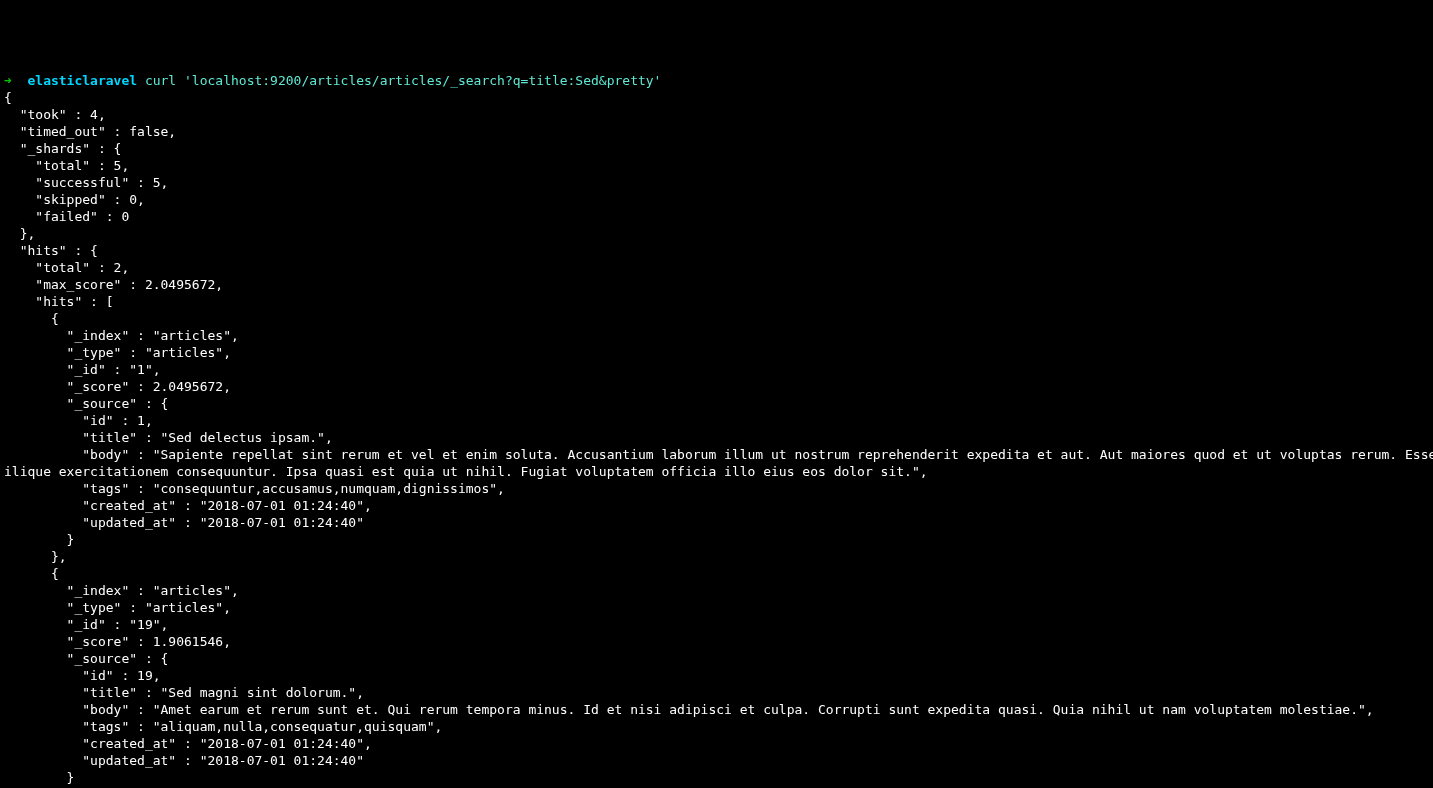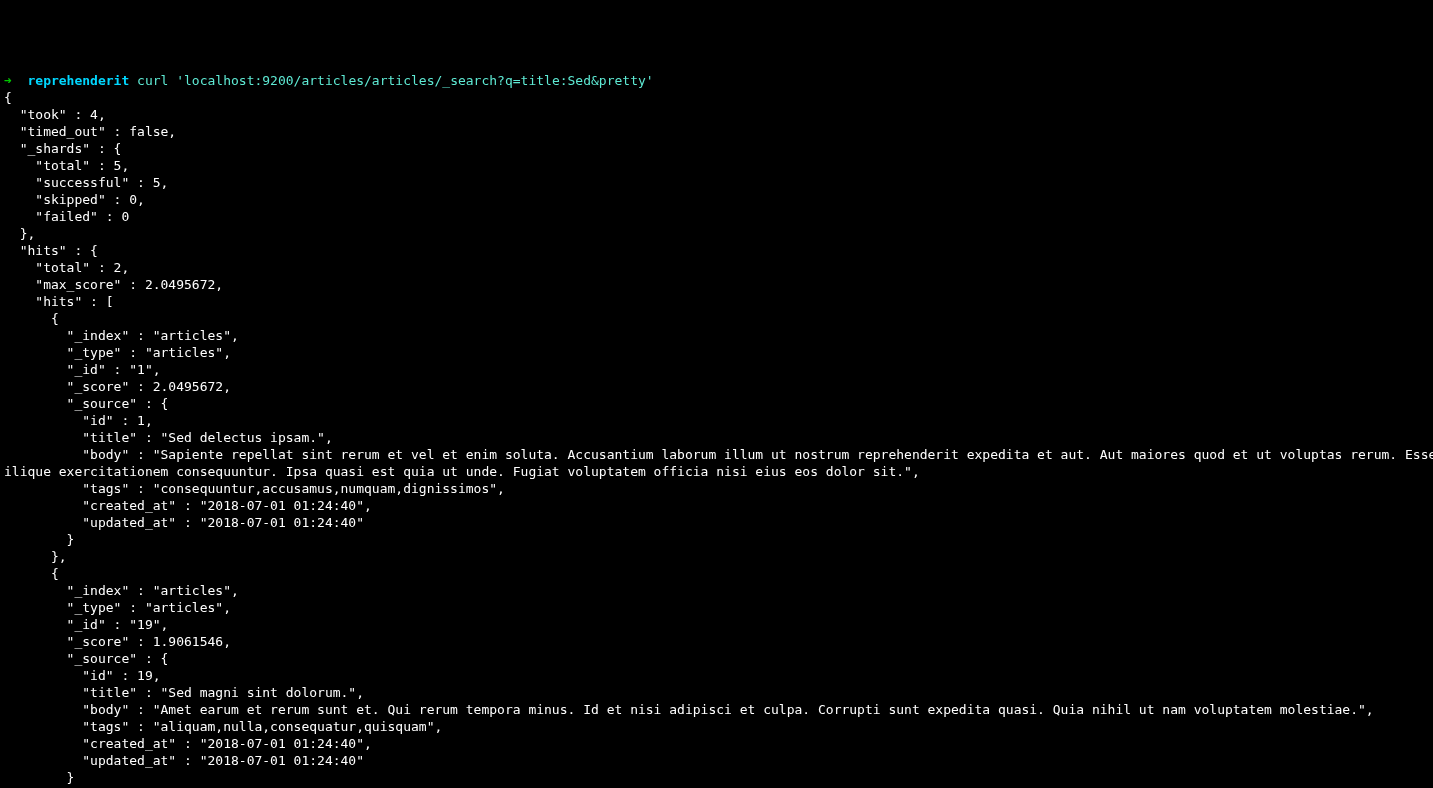--- a/index.html
+++ b/index.html
@@ -30,21 +30,21 @@
     }
     .json-output {
       color: #ffffff;
     }
   </style>
 </head>
 <body>
 
 
 
-<div><span class="prompt-arrow">➜</span>  <span class="prompt-path">reprehenderit</span> <span class="command">curl 'localhost:9200/articles/articles/_search?q=title:Sed&amp;pretty'</span>
+<div><span class="prompt-arrow">➜</span>  <span class="prompt-path">elasticlaravel</span> <span class="command">curl 'localhost:9200/articles/articles/_search?q=title:Sed&amp;pretty'</span>
 <span class="json-output">{</span>
 <span class="json-output">  "took" : 4,</span>
 <span class="json-output">  "timed_out" : false,</span>
 <span class="json-output">  "_shards" : {</span>
 <span class="json-output">    "total" : 5,</span>
 <span class="json-output">    "successful" : 5,</span>
 <span class="json-output">    "skipped" : 0,</span>
 <span class="json-output">    "failed" : 0</span>
 <span class="json-output">  },</span>
 <span class="json-output">  "hits" : {</span>
@@ -53,21 +53,21 @@
 <span class="json-output">    "hits" : [</span>
 <span class="json-output">      {</span>
 <span class="json-output">        "_index" : "articles",</span>
 <span class="json-output">        "_type" : "articles",</span>
 <span class="json-output">        "_id" : "1",</span>
 <span class="json-output">        "_score" : 2.0495672,</span>
 <span class="json-output">        "_source" : {</span>
 <span class="json-output">          "id" : 1,</span>
 <span class="json-output">          "title" : "Sed delectus ipsam.",</span>
 <span class="json-output">          "body" : "Sapiente repellat sint rerum et vel et enim soluta. Accusantium laborum illum ut nostrum reprehenderit expedita et aut. Aut maiores quod et ut voluptas rerum. Esse laudantium optio sim</span>
-<span class="json-output">ilique exercitationem consequuntur. Ipsa quasi est quia ut unde. Fugiat voluptatem officia nisi eius eos dolor sit.",</span>
+<span class="json-output">ilique exercitationem consequuntur. Ipsa quasi est quia ut nihil. Fugiat voluptatem officia illo eius eos dolor sit.",</span>
 <span class="json-output">          "tags" : "consequuntur,accusamus,numquam,dignissimos",</span>
 <span class="json-output">          "created_at" : "2018-07-01 01:24:40",</span>
 <span class="json-output">          "updated_at" : "2018-07-01 01:24:40"</span>
 <span class="json-output">        }</span>
 <span class="json-output">      },</span>
 <span class="json-output">      {</span>
 <span class="json-output">        "_index" : "articles",</span>
 <span class="json-output">        "_type" : "articles",</span>
 <span class="json-output">        "_id" : "19",</span>
 <span class="json-output">        "_score" : 1.9061546,</span>

